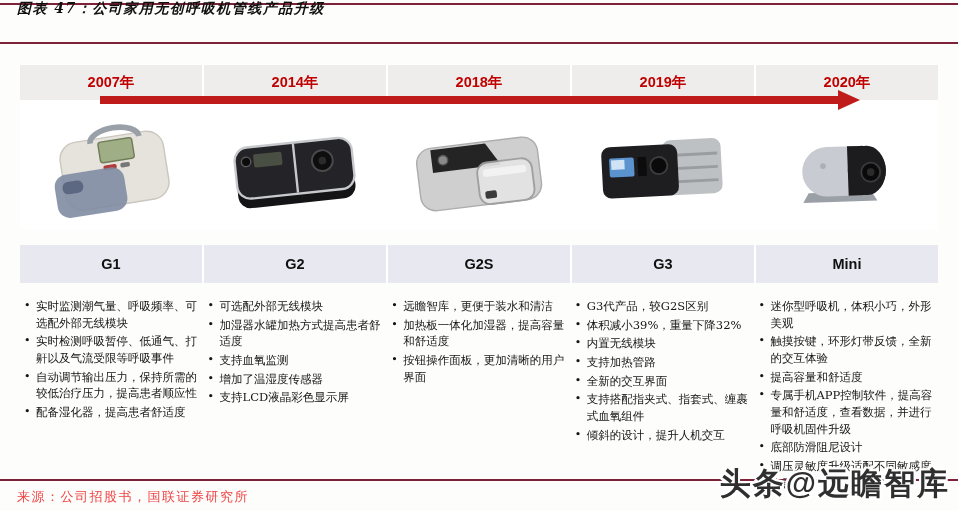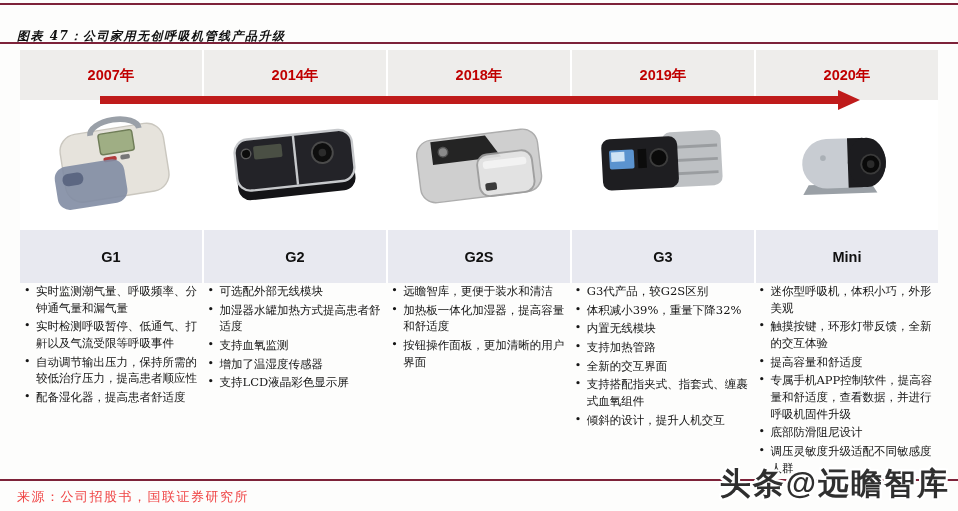--- a/index.html
+++ b/index.html
@@ -7,29 +7,29 @@
     width:958px; height:511px; position:relative; overflow:hidden;
     background:#fdfdfc;
     font-family:"Liberation Sans","DejaVu Sans",sans-serif;
   }
   .rule { position:absolute; left:0; width:958px; height:2px; background:#7d2239; }
   .rule-top    { top:3px; }
   .rule-title  { top:42px; }
   .rule-bottom { top:479px; }
 
   .figure-title {
-    position:absolute; top:28px; left:17px;
+    position:absolute; top:0; left:17px;
     font-family:"DejaVu Serif","Liberation Serif",serif;
-    font-style:italic; font-weight:bold; font-size:12px; color:#101010;
+    font-style:italic; font-weight:bold; font-size:14px; color:#101010;
     letter-spacing:1.5px; white-space:nowrap;
   }
 
   .timeline-table { position:absolute; left:20px; top:50px; width:918px; }
   .row { display:flex; position:relative; }
-  .cell { flex:1 1 0; min-width:0; }
+  .cell { flex:1 1 0; min-width:0;margin-top:15px; }
 
   .year-row { height:50px; }
   .year-cell {
     background:#eeedeb; color:#c00000; font-weight:bold; font-size:14.5px;
     display:flex; align-items:center; justify-content:center;
     border-right:2px solid #ffffff;
   }
   .year-cell:last-child { border-right:none; }
 
   .arrow-bar  { position:absolute; top:46px; left:80px; width:740px; height:8px; background:#bf1b1b; z-index:2; }
@@ -165,21 +165,21 @@
     <div class="cell name-cell">G1</div>
     <div class="cell name-cell">G2</div>
     <div class="cell name-cell">G2S</div>
     <div class="cell name-cell">G3</div>
     <div class="cell name-cell">Mini</div>
   </div>
 
   <div class="row bullets-row">
     <div class="cell bullets-cell">
       <ul class="bullets">
-          <li>实时监测潮气量、呼吸频率、分钟通气量和漏气量</li>
+          <li>实时监测潮气量、呼吸频率、可选配外部无线模块</li>
           <li>实时检测呼吸暂停、低通气、打鼾以及气流受限等呼吸事件</li>
           <li>自动调节输出压力，保持所需的较低治疗压力，提高患者顺应性</li>
           <li>配备湿化器，提高患者舒适度</li>
         </ul>
     </div>
     <div class="cell bullets-cell">
       <ul class="bullets">
           <li>可选配外部无线模块</li>
           <li>加湿器水罐加热方式提高患者舒适度</li>
           <li>支持血氧监测</li>

